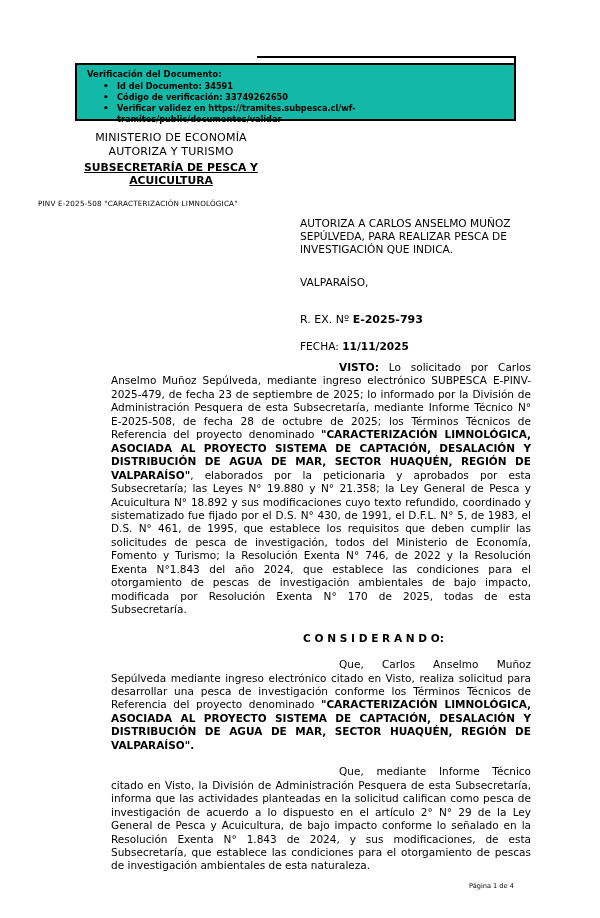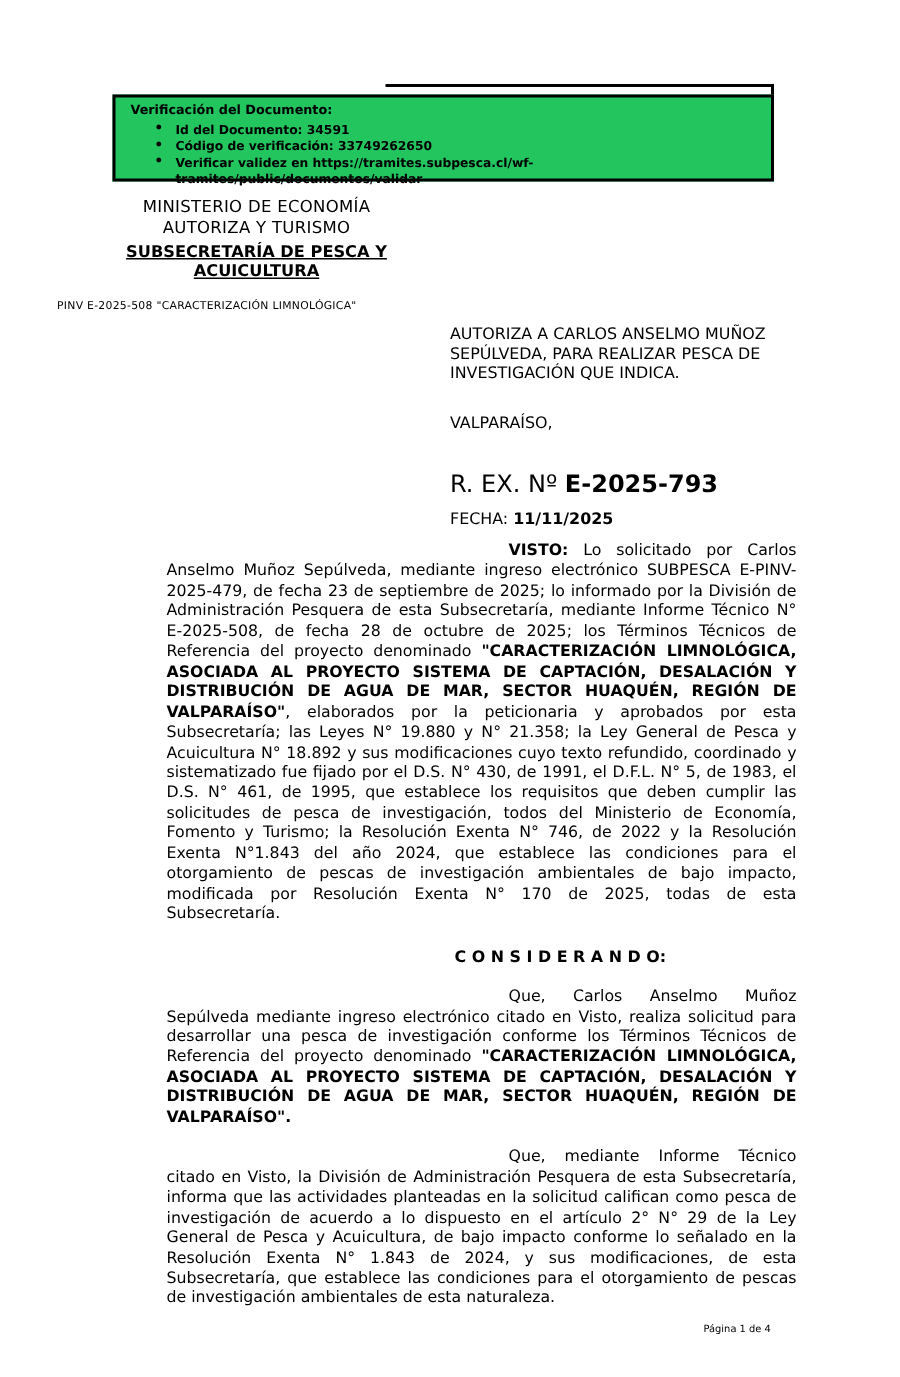--- a/index.html
+++ b/index.html
@@ -9,39 +9,39 @@
   }
   b { font-weight:bold; }
 
   
   .tab-outline {
     position:absolute; left:257px; top:56px; width:259px; height:64px;
     border-top:2px solid #000; border-right:2px solid #000; box-sizing:border-box; z-index:0;
   }
   .verify-box {
     position:absolute; left:75px; top:63px; width:441px; height:58px;
-    box-sizing:border-box; border:2px solid #000; background:#22c55e; z-index:1;
+    box-sizing:border-box; border:2px solid #000; background:#14b8a6; z-index:1;
     padding:4px 6px 4px 10px;
   }
   .verify-title { font-size:8.5px; font-weight:bold; line-height:11px; }
   .verify-list { margin:1px 0 0 0; padding:0; list-style:none; }
   .verify-list li { position:relative; padding-left:30px; font-size:8.2px; font-weight:bold; line-height:11px; }
   .bullet::before { content:"•"; position:absolute; left:16px; top:0; font-size:9px; }
 
   
   .letterhead { position:absolute; left:40px; top:131px; width:262px; text-align:center; }
   .ministry { font-size:11px; line-height:13.5px; letter-spacing:0.2px; }
   .subsec { margin-top:3px; font-weight:bold; font-size:10.8px; line-height:13px; }
   .subsec .u { text-decoration:underline; }
   .file-ref { position:absolute; left:38px; top:199px; font-size:7.2px; letter-spacing:0.2px; }
 
   
   .subject { position:absolute; left:300px; top:217px; width:230px; font-size:10.6px; line-height:13.2px; }
   .city { position:absolute; left:300px; top:276px; font-size:10.6px; }
-  .res-num { position:absolute; left:300px; top:313px; font-size:16px; }
+  .res-num { position:absolute; left:300px; top:313px; font-size:11px; }
   .res-date { position:absolute; left:300px; top:340px; font-size:10.6px; }
 
   
   .body-text { position:absolute; left:75px; top:361px; width:456px; font-size:10.5px; line-height:13.45px; text-align:justify; }
   .para { margin:0; }
   .para.indent { text-indent:228px;margin-left:36px; }
   .para.spaced { margin-top:13px; }
   .heading { margin:15px 0 13px 228px; font-weight:bold; font-size:10.6px; }
 
   .footer { position:absolute; left:469px; top:882px; font-size:6.6px; }

